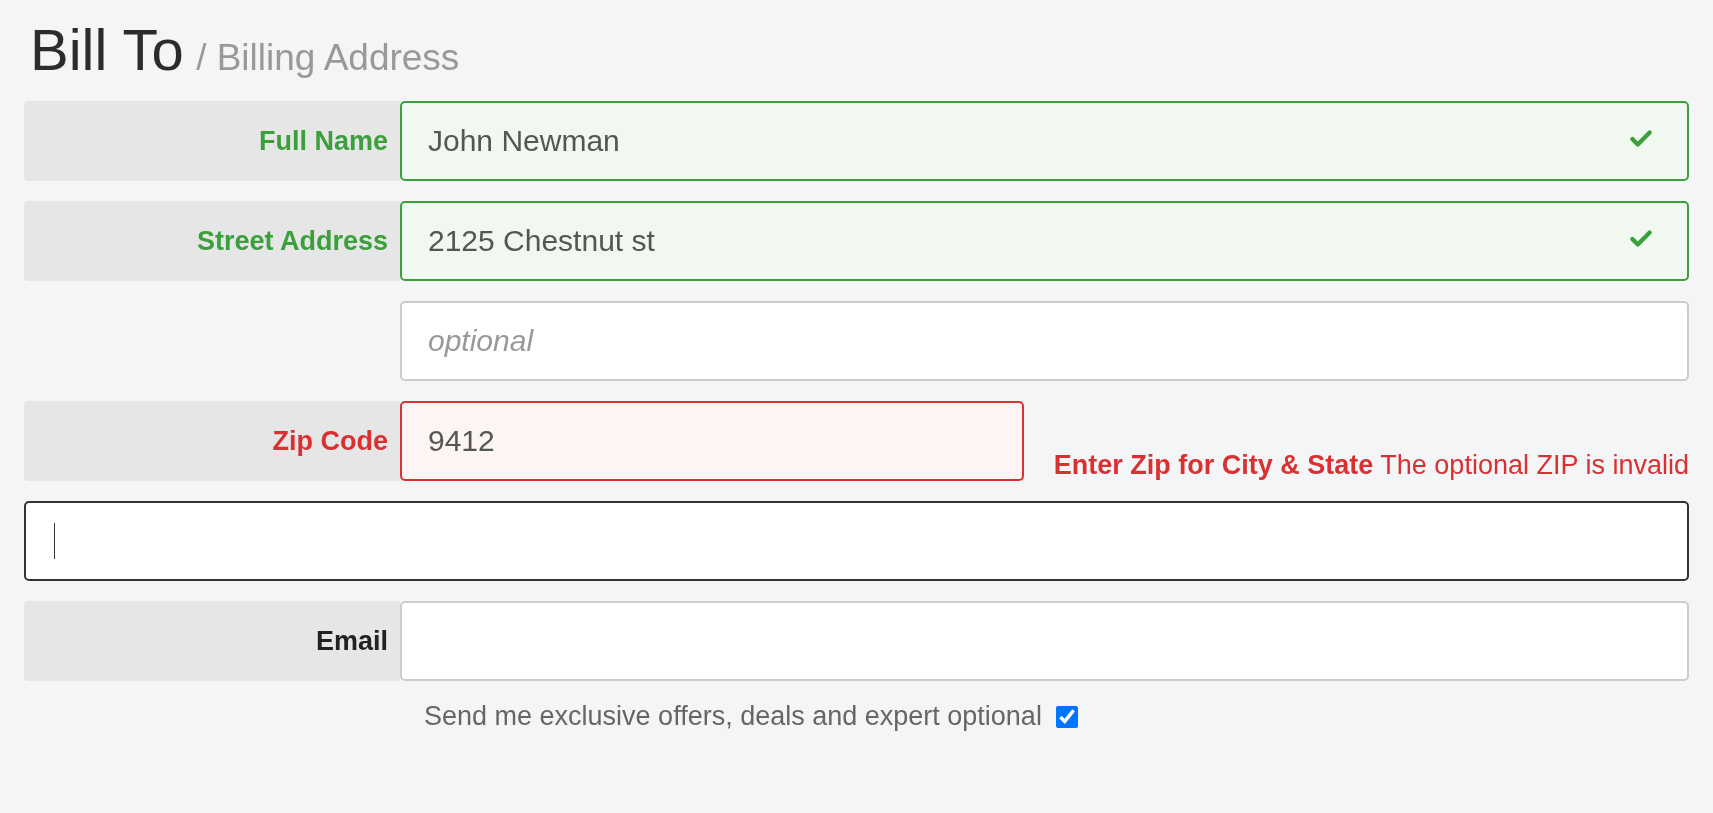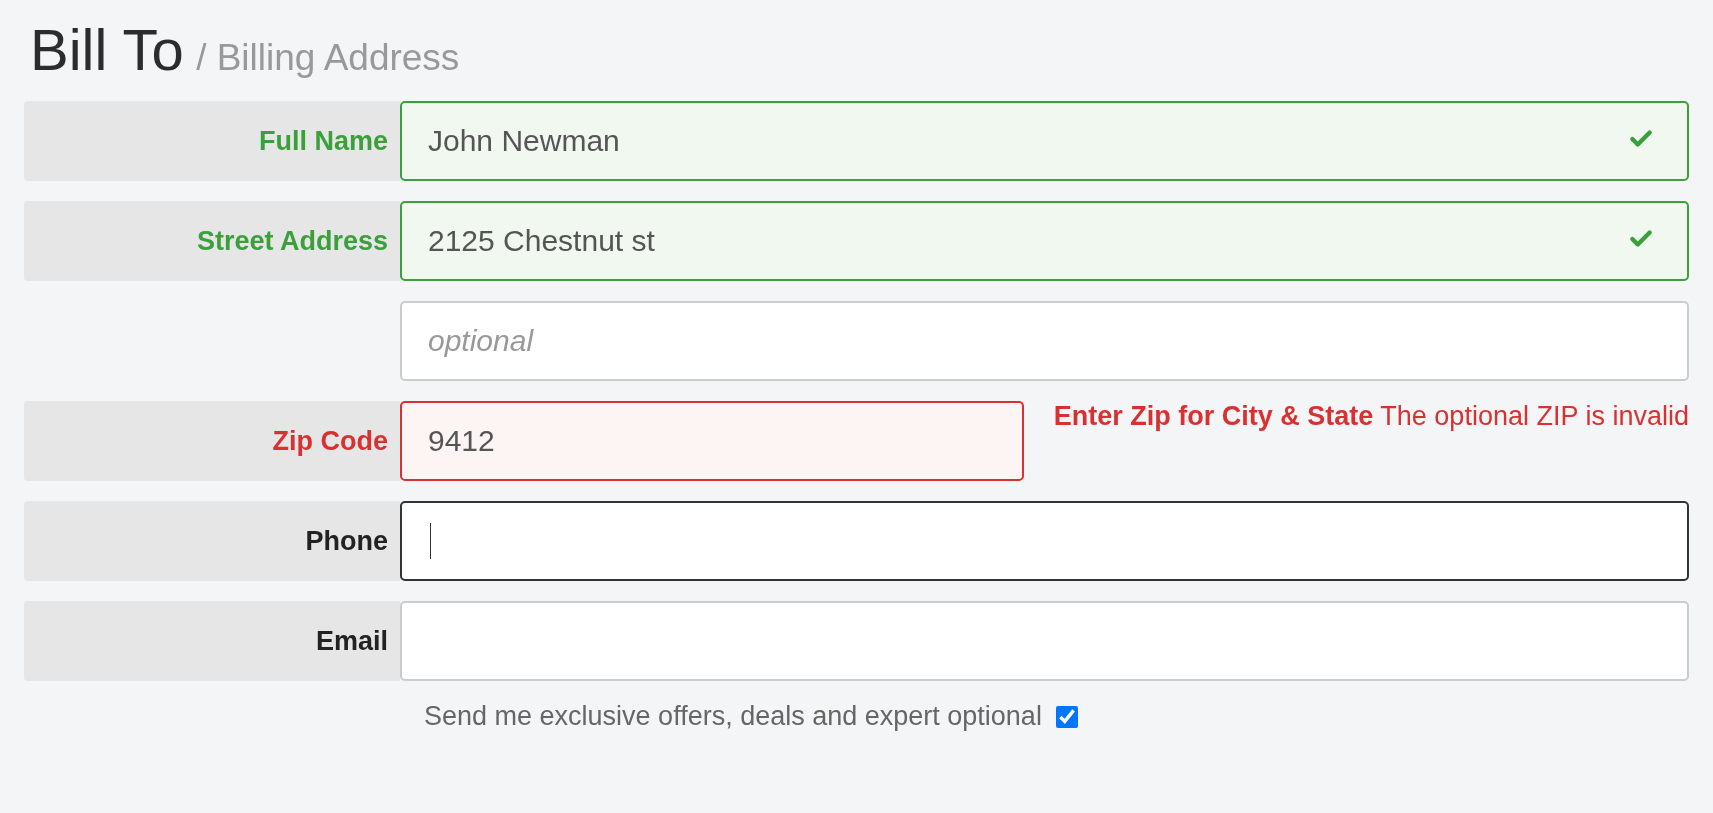--- a/index.html
+++ b/index.html
@@ -96,21 +96,21 @@
     }
     .check-icon {
       position: absolute;
       right: 35px;
       top: 50%;
       transform: translateY(-50%);
       color: #3ba03b;
     }
     .zip-row {
       display: flex;
-      align-items: flex-start;
+      align-items: flex-end;
     }
     .zip-input-wrap {
       width: 461px;
       flex-shrink: 0;
     }
     .zip-messages {
       padding-left: 30px;
       font-size: 27px;
       white-space: nowrap;
     }
@@ -201,23 +201,20 @@
       <input type="text" class="form-input error" value="9412" style="">
     </div>
     <div class="zip-messages">
       <span class="zip-hint">Enter Zip for City &amp; State</span>
       <span class="zip-error">The optional ZIP is invalid</span>
     </div>
   </div>
 </div>
 
 <div class="form-row">
-  <div class="form-label-cell">
-    <span class="form-label">Phone</span>
-  </div>
   <div class="input-wrapper">
     <input type="text" class="form-input focused" value="" style="">
     <span class="cursor-line"></span>
   </div>
 </div>
 
 <div class="form-row">
   <div class="form-label-cell">
     <span class="form-label">Email</span>
   </div>

